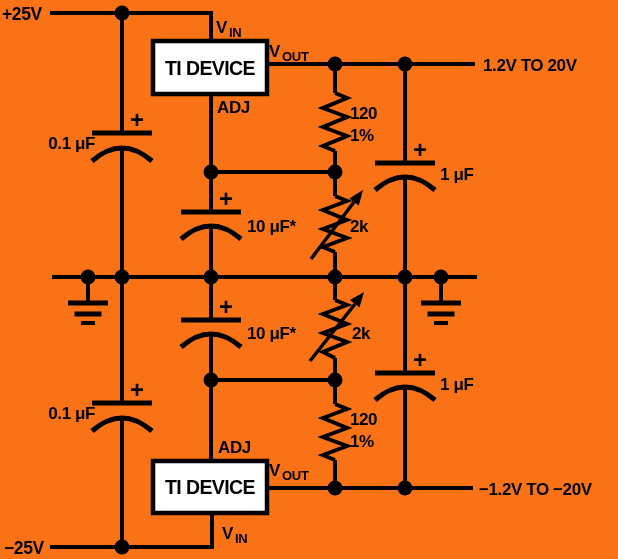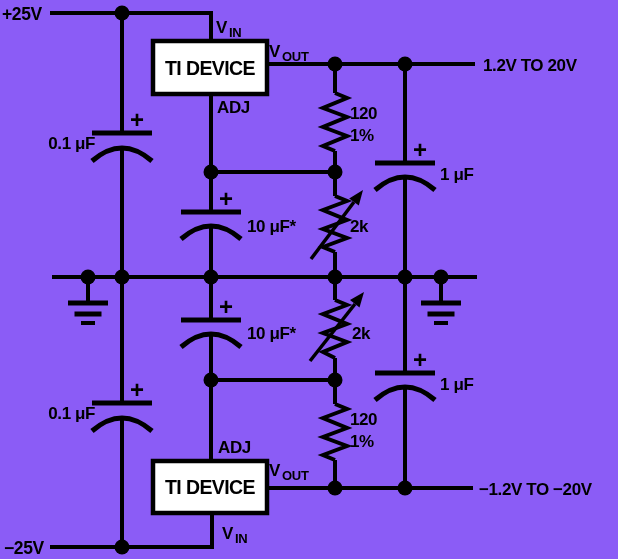--- a/index.html
+++ b/index.html
@@ -4,21 +4,21 @@
 <style>
   html, body {
     margin: 0;
     padding: 0;
     background: #ffffff;
   }
   .page {
     position: relative;
     width: 618px;
     height: 559px;
-    background: #8b5cf6;
+    background: #f97316;
     overflow: hidden;
   }
   svg { display: block; }
   svg text {
     font-family: "Liberation Sans", "DejaVu Sans", sans-serif;
     font-weight: 700;
     fill: #000000;
   }
   .t17  { font-size: 17px;   letter-spacing: -0.4px; }
   .t18  { font-size: 17.5px; letter-spacing: -0.4px; }

